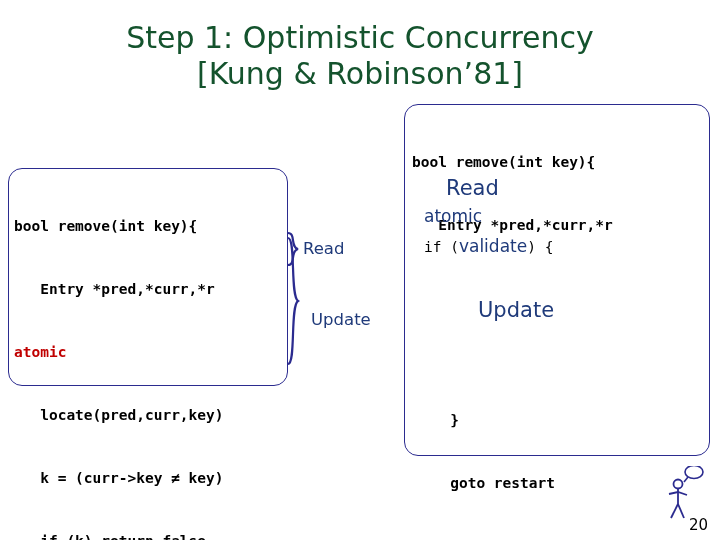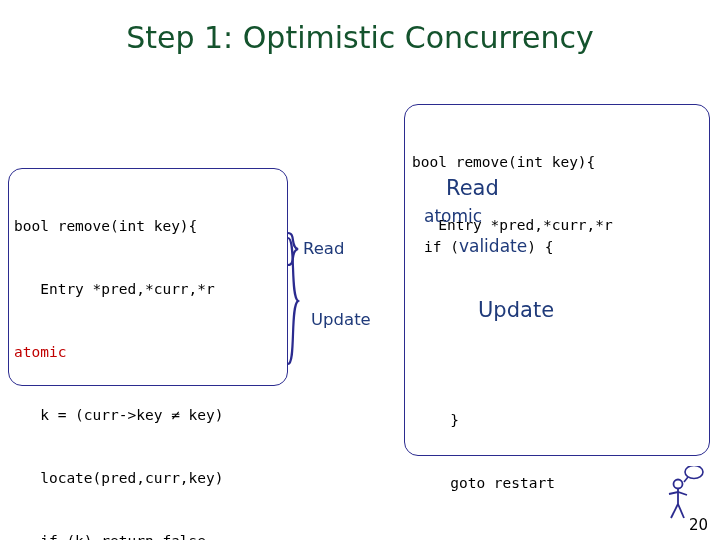--- a/index.html
+++ b/index.html
@@ -47,20 +47,21 @@
     border-radius: 14px;
     background: #ffffff;
     box-sizing: border-box;
   }
   .code {
     font-family: "DejaVu Sans Mono", monospace;
     font-size: 14.5px;
     line-height: 21px;
     color: #000000;
     white-space: pre;
+    font-weight: bold;
   }
   .left-code {
     position: absolute;
     left: 14px;
     top: 174px;
     width: 290px;
   }
   .ln { display: block; white-space: pre; }
   .red { color: #c00000; }
 
@@ -163,29 +164,30 @@
     color: #000000;
   }
 </style>
 </head>
 <body>
 
 <div class="slide">
 
   <div class="title">
     <span>Step 1: Optimistic Concurrency</span>
+    <span class="line2">[Kung &amp; Robinson’81]</span>
   </div>
 
   <div class="left-box"></div>
   <div class="code left-code">
     <span class="ln">bool remove(int key){</span>
     <span class="ln">   Entry *pred,*curr,*r</span>
     <span class="ln red">atomic</span>
+    <span class="ln">   locate(pred,curr,key)</span>
     <span class="ln">   k = (curr-&gt;key ≠ key)</span>
-    <span class="ln">   locate(pred,curr,key)</span>
     <span class="ln">   if (k) return false</span>
     
     
     
     <span class="ln"></span>
     
   </div>
 
   <svg class="brace-read" viewBox="0 0 14 36">
     <path d="M2 2 C10 2, 4 16, 12 18 C4 20, 10 34, 2 34" fill="none" stroke="#2b2b8f" stroke-width="2.2"></path>

